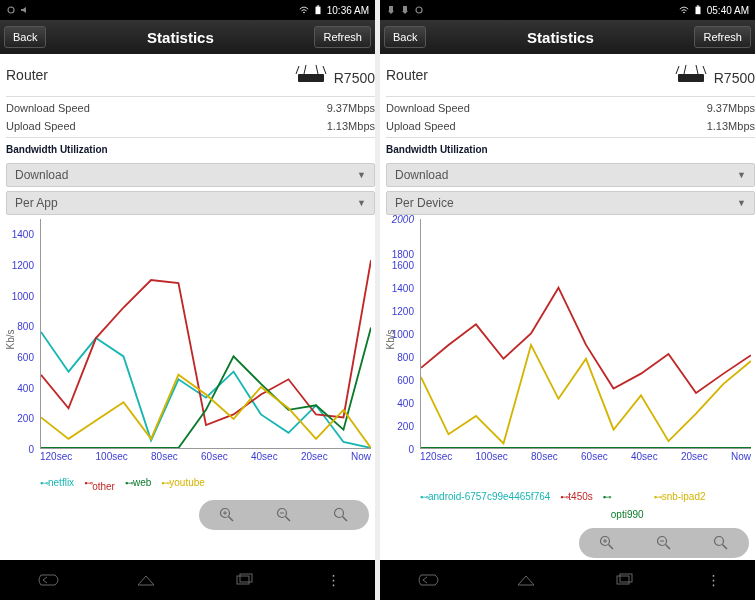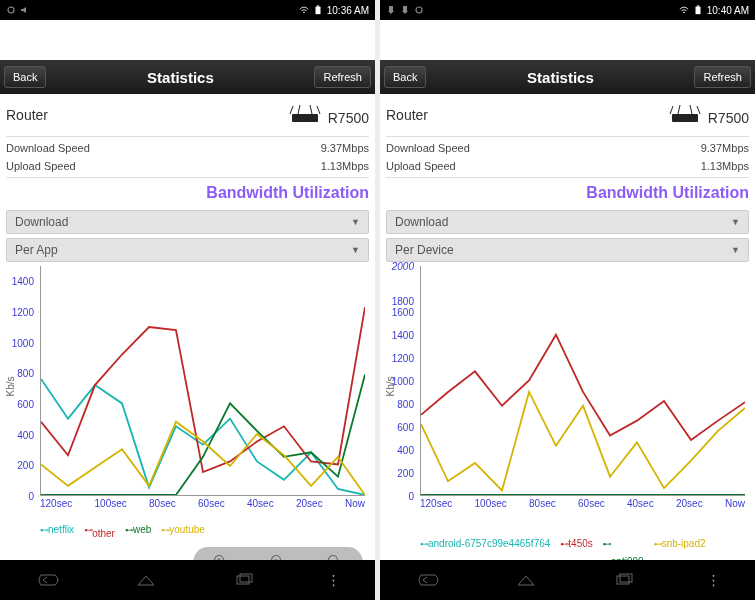--- a/index.html
+++ b/index.html
@@ -2,31 +2,31 @@
 <html><head>
 <meta charset="utf-8">
 <style>
   * { box-sizing: border-box; margin: 0; padding: 0; }
   body { font-family: Arial, Helvetica, sans-serif; font-size: 12px; background: #eee; width: 755px; height: 600px; display: flex; gap: 5px; }
   .phone { width: 375px; height: 600px; background: #fff; display: flex; flex-direction: column; position: relative; }
   .status-bar { height: 20px; background: #000; color: #fff; display: flex; align-items: center; justify-content: space-between; padding: 0 6px; font-size: 10px; }
   .status-left { display: flex; gap: 4px; align-items: center; }
   .status-right { display: flex; gap: 4px; align-items: center; }
   .status-ico { width: 10px; height: 10px; }
-  .header { height: 34px; background: linear-gradient(#333,#1a1a1a); color: #fff; display: flex; align-items: center; justify-content: space-between; padding: 0 4px; margin-top: 40px; }
+  .header { height: 34px; background: linear-gradient(#333,#1a1a1a); color: #fff; display: flex; align-items: center; justify-content: space-between; padding: 0 4px; }
   .hbtn { background: linear-gradient(#444,#222); color: #fff; border: 1px solid #555; border-radius: 3px; padding: 4px 8px; font-size: 11px; cursor: pointer; }
   .htitle { font-size: 15px; font-weight: bold; flex: 1; text-align: center; }
-  .content { flex: 1; background: #fff; padding: 6px 6px 0 6px; overflow: hidden; }
+  .content { flex: 1; background: #fff; padding: 6px 0 0 6px; overflow: hidden; }
   .router-row { display: flex; justify-content: space-between; align-items: center; padding: 4px 0 8px; font-size: 14px; }
   .router-name { color: #333; }
   .router-model { color: #333; }
   .router-box { display: flex; align-items: flex-end; gap: 6px; }
   .hr { height: 1px; background: #ddd; margin: 2px 0; }
   .kv { display: flex; justify-content: space-between; font-size: 11px; color: #444; padding: 3px 0; }
-  .section-title { font-size: 16px; font-weight: bold; color: #8b5cf6; padding: 4px 0; text-align: right; }
+  .section-title { font-size: 10px; font-weight: bold; color: #0f172a; padding: 4px 0; }
   .dropdown { background: #e3e3e3; border: 1px solid #ccc; border-radius: 2px; height: 24px; display: flex; align-items: center; justify-content: space-between; padding: 0 8px; margin: 4px 0; font-size: 12px; color: #555; cursor: pointer; }
   .dropdown .tri { font-size: 9px; color: #666; }
   .chart-area { position: relative; height: 250px; margin-top: 4px; }
   .yaxis { position: absolute; left: 0; top: 0; bottom: 20px; width: 30px; }
   .ylabel { position: absolute; font-size: 10px; color: #3b3bd4; text-align: right; width: 28px; transform: translateY(-50%); }
   .axis-title { position: absolute; left: -6px; top: 50%; transform: rotate(-90deg) translateX(50%); transform-origin: center; font-size: 10px; color: #666; }
   .plot { position: absolute; left: 34px; right: 4px; top: 0; bottom: 20px; border-left: 1px solid #999; border-bottom: 1px solid #999; }
   .xaxis { position: absolute; left: 34px; right: 4px; bottom: 0; height: 18px; display: flex; justify-content: space-between; font-size: 10px; color: #3b3bd4; }
   .legend { display: flex; flex-wrap: wrap; gap: 6px 10px; font-size: 10px; padding: 4px 0 4px 34px; }
   .legend-item { display: flex; align-items: center; gap: 3px; }
@@ -202,21 +202,21 @@
     <div class="status-right">
       <svg class="status-ico" viewBox="0 0 12 10">
           <path d="M1 4 Q6 -1 11 4" fill="none" stroke="#fff" stroke-width="1"></path>
           <path d="M3 6 Q6 3 9 6" fill="none" stroke="#fff" stroke-width="1"></path>
           <circle cx="6" cy="8" r="1" fill="#fff"></circle>
         </svg>
       <svg class="status-ico" viewBox="0 0 10 12">
           <rect x="2" y="2" width="6" height="9" fill="#fff"></rect>
           <rect x="3.5" y="0.5" width="3" height="1.5" fill="#fff"></rect>
         </svg>
-      <span>10:40 AM</span>
+      <span>05:40 AM</span>
     </div>
   </div>
   <div class="header">
     <button class="hbtn">Back</button>
     <div class="htitle">Statistics</div>
     <button class="hbtn">Refresh</button>
   </div>
   <div class="content">
     <div class="router-row">
       <span class="router-name">Router</span>

